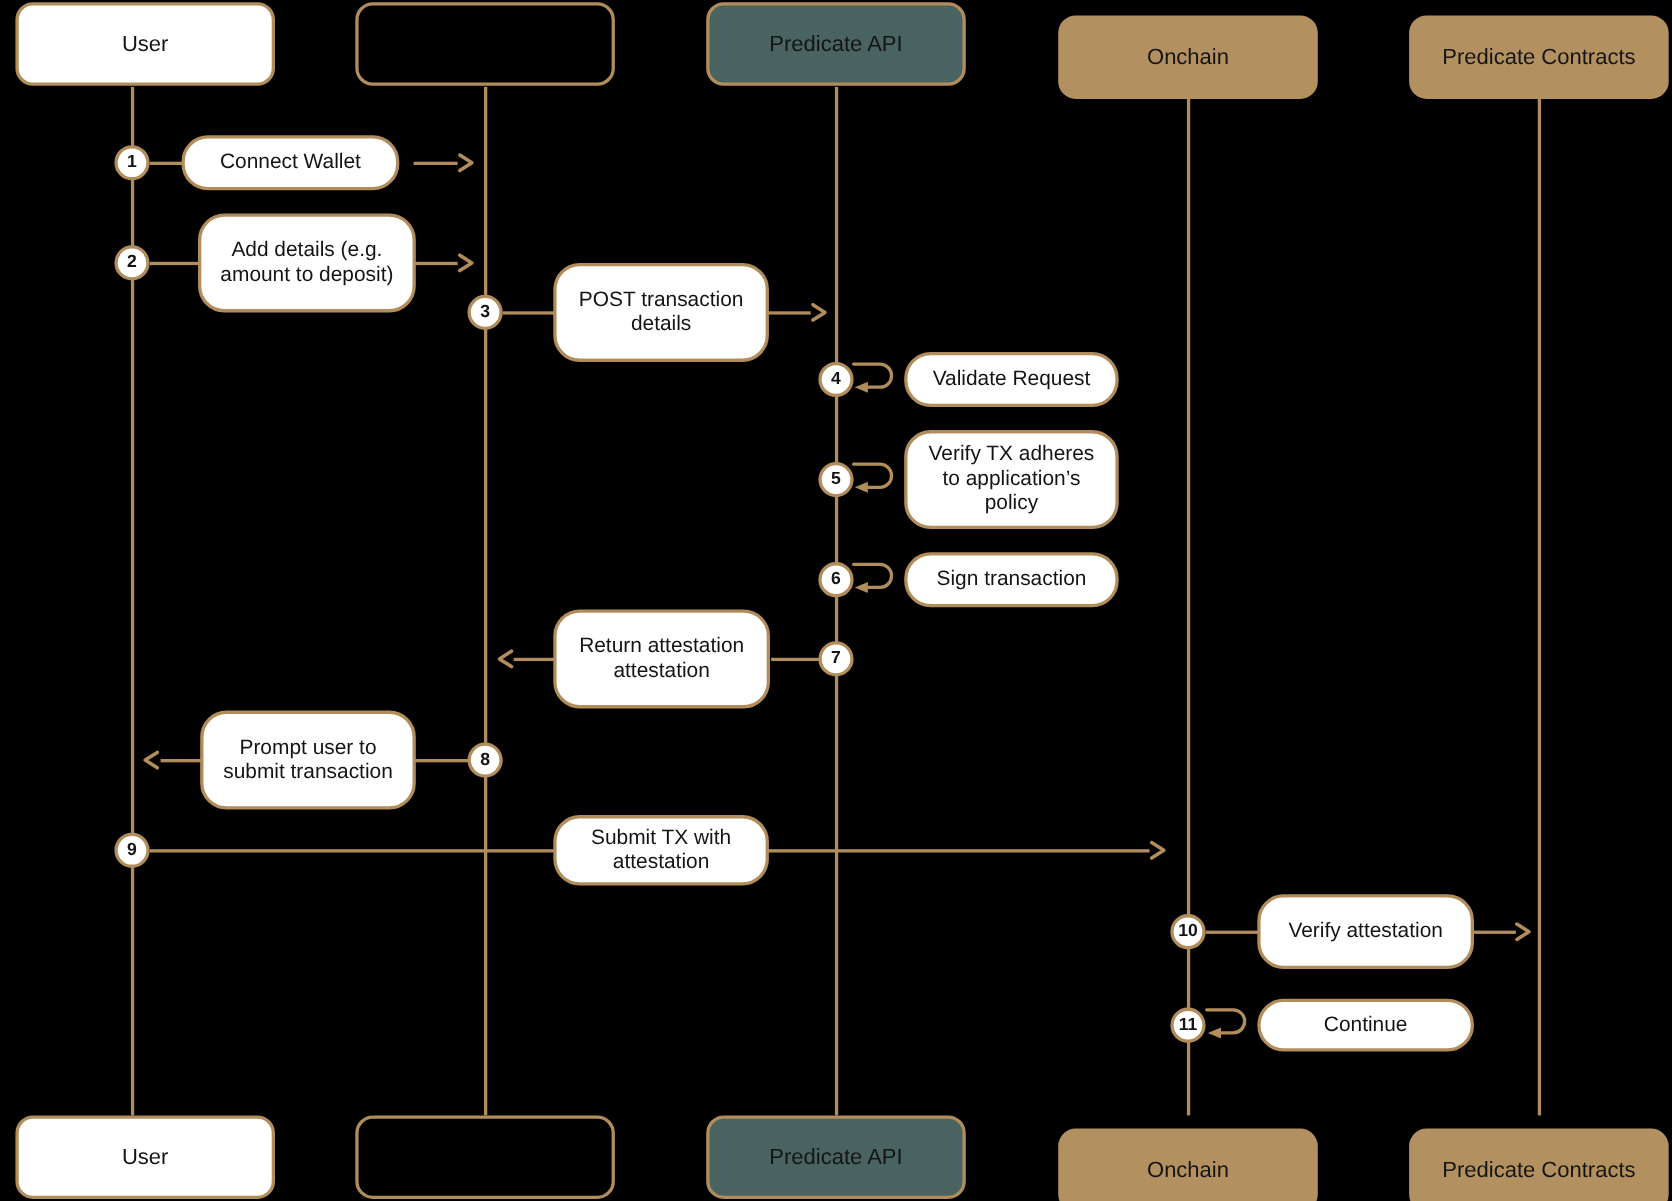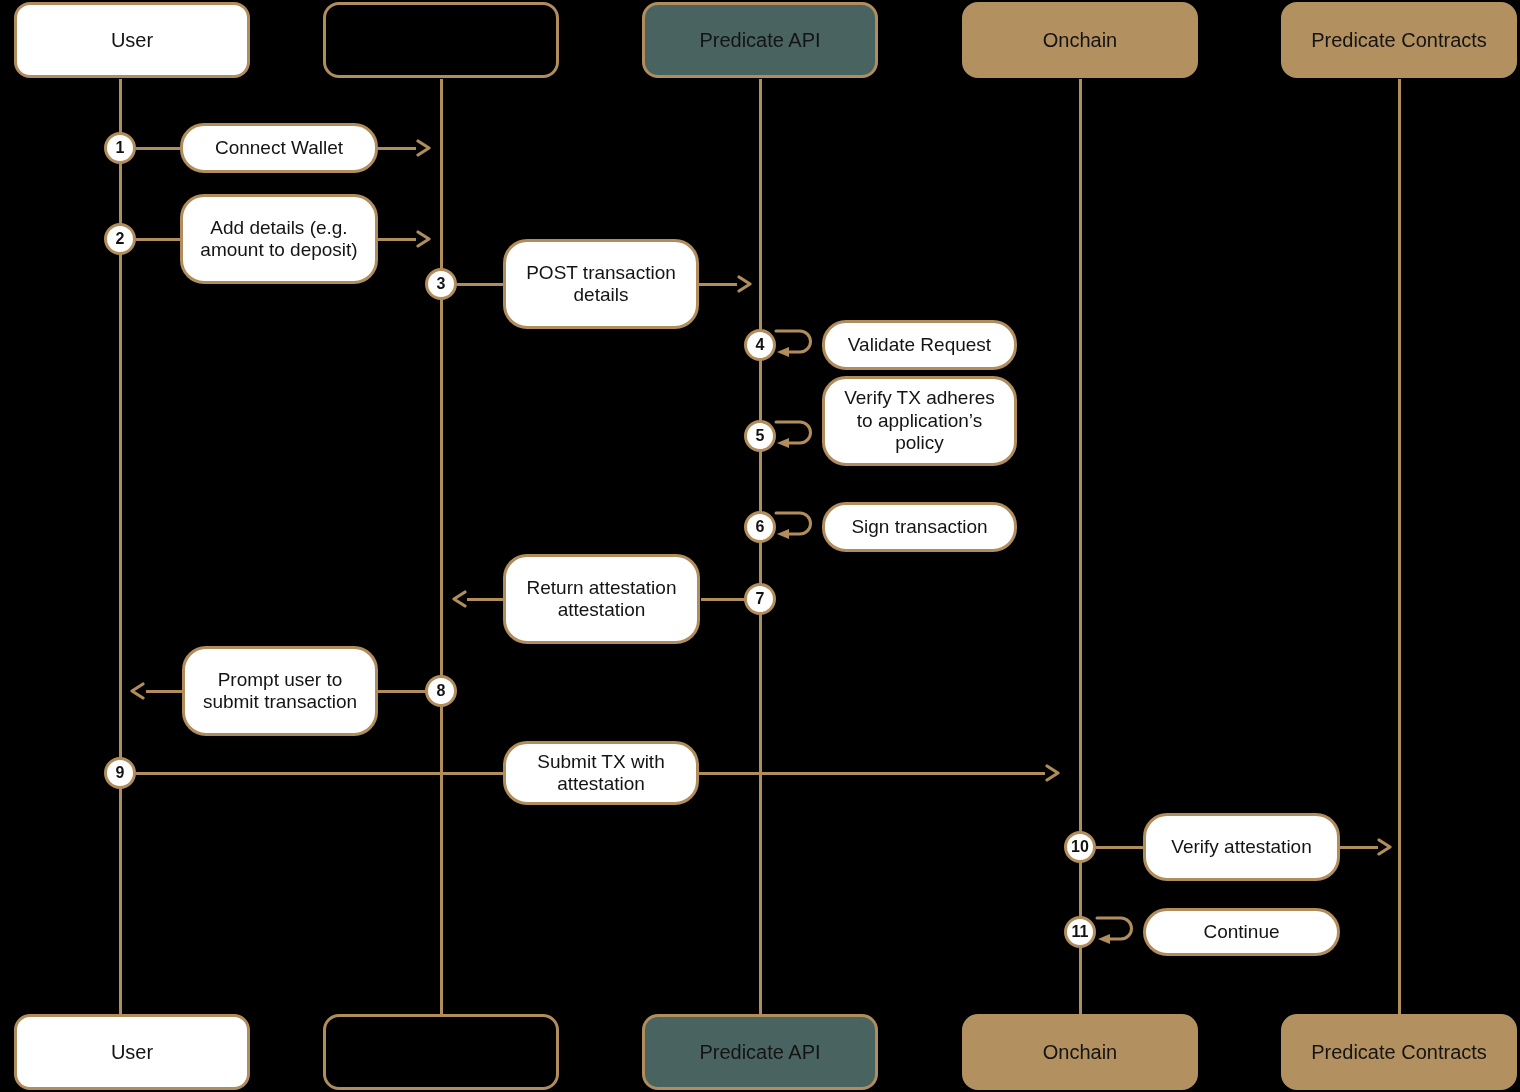--- a/index.html
+++ b/index.html
@@ -17,21 +17,21 @@
   }
   .lifeline{position:absolute;top:79px;height:935px;width:3px;background:var(--line-tan);}
   .actor{
     position:absolute;width:236px;height:76px;box-sizing:border-box;
     border:3px solid var(--line-tan);border-radius:16px;
     display:flex;align-items:center;justify-content:center;
     font-size:20px;font-weight:500;color:var(--text);text-align:center;
   }
   .actor.white{background:var(--box-white);margin-left:12px;}
   .actor.teal{background:var(--box-teal);justify-content:center;}
-  .actor.tan{background:var(--box-tan);border-color:var(--box-tan);}
+  .actor.tan{background:var(--box-tan);border-color:var(--box-tan);margin-top:12px;}
   .actor.ghost{background:transparent;}
   .msg{
     position:absolute;box-sizing:border-box;background:var(--box-white);
     border:3px solid var(--line-tan);border-radius:24px;
     display:flex;align-items:center;justify-content:center;text-align:center;
     font-size:19px;line-height:1.18;font-weight:500;color:var(--text);padding:2px 12px;
   }
   .num{
     position:absolute;width:32px;height:32px;box-sizing:border-box;border-radius:50%;
     background:var(--box-white);border:3px solid var(--line-tan);
@@ -54,21 +54,21 @@
   <div class="lifeline" style="left:440px"></div>
   <div class="lifeline" style="left:759px"></div>
   <div class="lifeline" style="left:1079px"></div>
   <div class="lifeline" style="left:1398px"></div>
 
   <div class="hline" style="left:136px;top:147px;width:46px"></div>
   <div class="hline" style="left:376px;top:147px;width:40px"></div>
   <svg class="arr" style="left:415px;top:138px" width="16" height="20" viewBox="0 0 16 20">
       <polyline points="3,3 14,10 3,17"></polyline>
     </svg>
-  <div class="msg" style="left:180px;top:123px;width:198px;height:50px">
+  <div class="msg" style="left:165px;top:123px;width:198px;height:50px">
       <span>Connect Wallet</span>
     </div>
   <div class="num" style="left:104px;top:132px">1</div>
 
   <div class="hline" style="left:136px;top:238px;width:46px"></div>
   <div class="hline" style="left:376px;top:238px;width:40px"></div>
   <svg class="arr" style="left:415px;top:229px" width="16" height="20" viewBox="0 0 16 20">
       <polyline points="3,3 14,10 3,17"></polyline>
     </svg>
   <div class="msg" style="left:180px;top:194px;width:198px;height:90px">
@@ -92,21 +92,21 @@
     </svg>
   <div class="msg" style="left:822px;top:320px;width:195px;height:50px">
       <span>Validate Request</span>
     </div>
   <div class="num" style="left:744px;top:329px">4</div>
 
   <svg class="loop" style="left:774px;top:418px" width="44" height="32" viewBox="0 0 44 32">
       <path d="M2,4 H26 A10.5,10.5 0 0 1 26,25 H15"></path>
       <polygon points="15,20 3,25 15,30"></polygon>
     </svg>
-  <div class="msg" style="left:822px;top:376px;width:195px;height:90px">
+  <div class="msg" style="left:822px;top:391px;width:195px;height:90px">
       <span>Verify TX adheres to application’s policy</span>
     </div>
   <div class="num" style="left:744px;top:420px">5</div>
 
   <svg class="loop" style="left:774px;top:509px" width="44" height="32" viewBox="0 0 44 32">
       <path d="M2,4 H26 A10.5,10.5 0 0 1 26,25 H15"></path>
       <polygon points="15,20 3,25 15,30"></polygon>
     </svg>
   <div class="msg" style="left:822px;top:502px;width:195px;height:50px">
       <span>Sign transaction</span>

